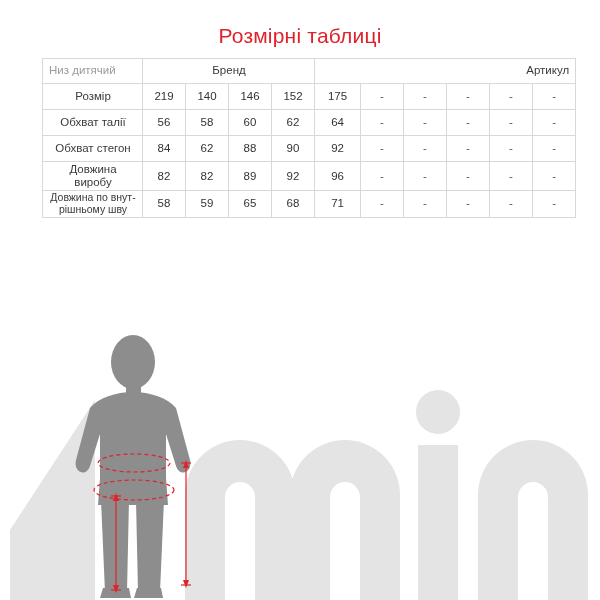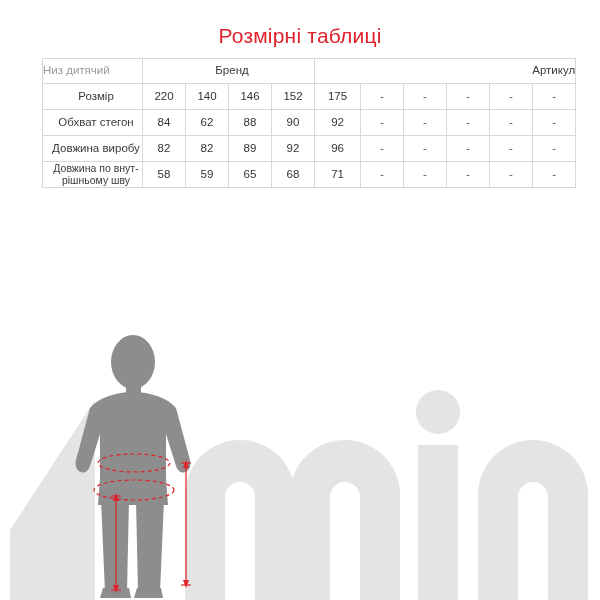--- a/index.html
+++ b/index.html
@@ -39,21 +39,21 @@
   table.size-table {
     border-collapse: collapse;
     width: 526px;
     table-layout: fixed;
   }
   table.size-table td {
     border: 1px solid #d8d8d8;
     height: 23px;
     font-size: 11.5px;
     color: #333333;
-    padding: 1px 0;
+    padding: 1px 6px;
     text-align: center;
     vertical-align: middle;
     line-height: 1.15;
   }
   table.size-table tr.header-row td {
     color: #9b9b9b;
     text-align: left;
     height: 22px;
     font-size: 11.5px;
   }
@@ -121,32 +121,45 @@
       </colgroup>
       <tbody>
         <tr class="header-row">
           <td>Низ дитячий</td>
           <td class="hdr-dark" colspan="4" style="text-align:center;padding-left:7px;">Бренд</td>
           <td class="hdr-dark" colspan="6" style="text-align:right;padding-left:7px;">Артикул</td>
         </tr>
 
         <tr>
           <td class="label-cell">Розмір</td>
-          <td>220</td>
+          <td>219</td>
           <td>140</td>
           <td>146</td>
           <td>152</td>
           <td>175</td>
           <td class="dash">-</td>
           <td class="dash">-</td>
           <td class="dash">-</td>
           <td class="dash">-</td>
           <td class="dash">-</td>
         </tr>
 
+        <tr>
+          <td class="label-cell">Обхват талії</td>
+          <td>56</td>
+          <td>58</td>
+          <td>60</td>
+          <td>62</td>
+          <td>64</td>
+          <td class="dash">-</td>
+          <td class="dash">-</td>
+          <td class="dash">-</td>
+          <td class="dash">-</td>
+          <td class="dash">-</td>
+        </tr>
 
         <tr>
           <td class="label-cell">Обхват стегон</td>
           <td>84</td>
           <td>62</td>
           <td>88</td>
           <td>90</td>
           <td>92</td>
           <td class="dash">-</td>
           <td class="dash">-</td>

